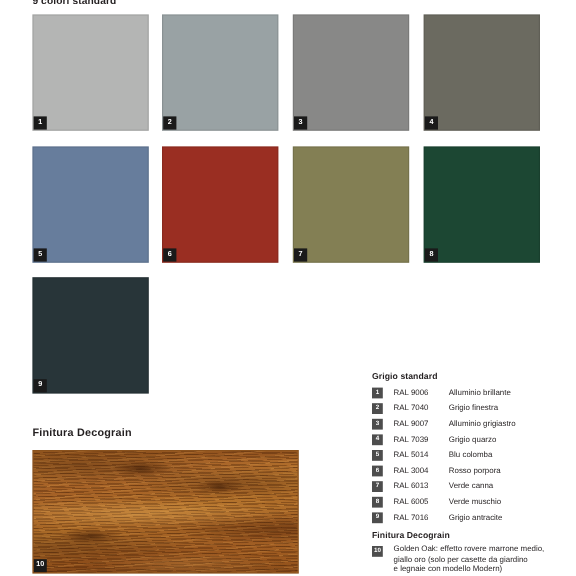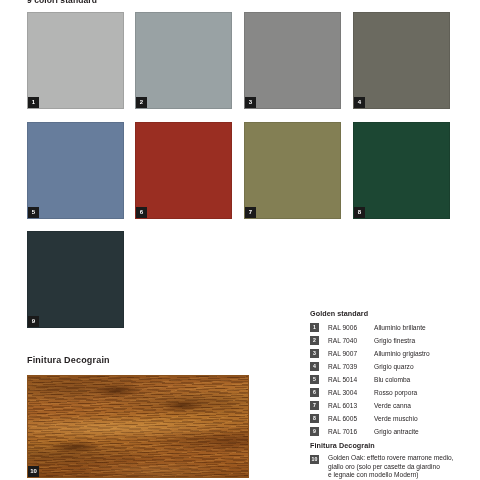--- a/index.html
+++ b/index.html
@@ -245,21 +245,21 @@
   <div class="wood-base"></div>
   <div class="wood-grain"></div>
   <div class="wood-figure"></div>
   <div class="wood-knot" style="left:30%;top:8%;width:46px;height:13px;"></div>
   <div class="wood-knot" style="left:62%;top:24%;width:38px;height:11px;"></div>
   <div class="wood-knot" style="left:10%;top:64%;width:50px;height:12px;"></div>
   <span class="badge">10</span>
 </div>
 
 <div class="legend">
-  <div class="legend-title">Golden standard</div>
+  <div class="legend-title">Grigio standard</div>
 
   <div class="legend-row">
     <span class="legend-badge">1</span>
     <span class="legend-code">RAL 9006</span>
     <span class="legend-name">Alluminio brillante</span>
   </div>
   <div class="legend-row">
     <span class="legend-badge">2</span>
     <span class="legend-code">RAL 7040</span>
     <span class="legend-name">Grigio finestra</span>

